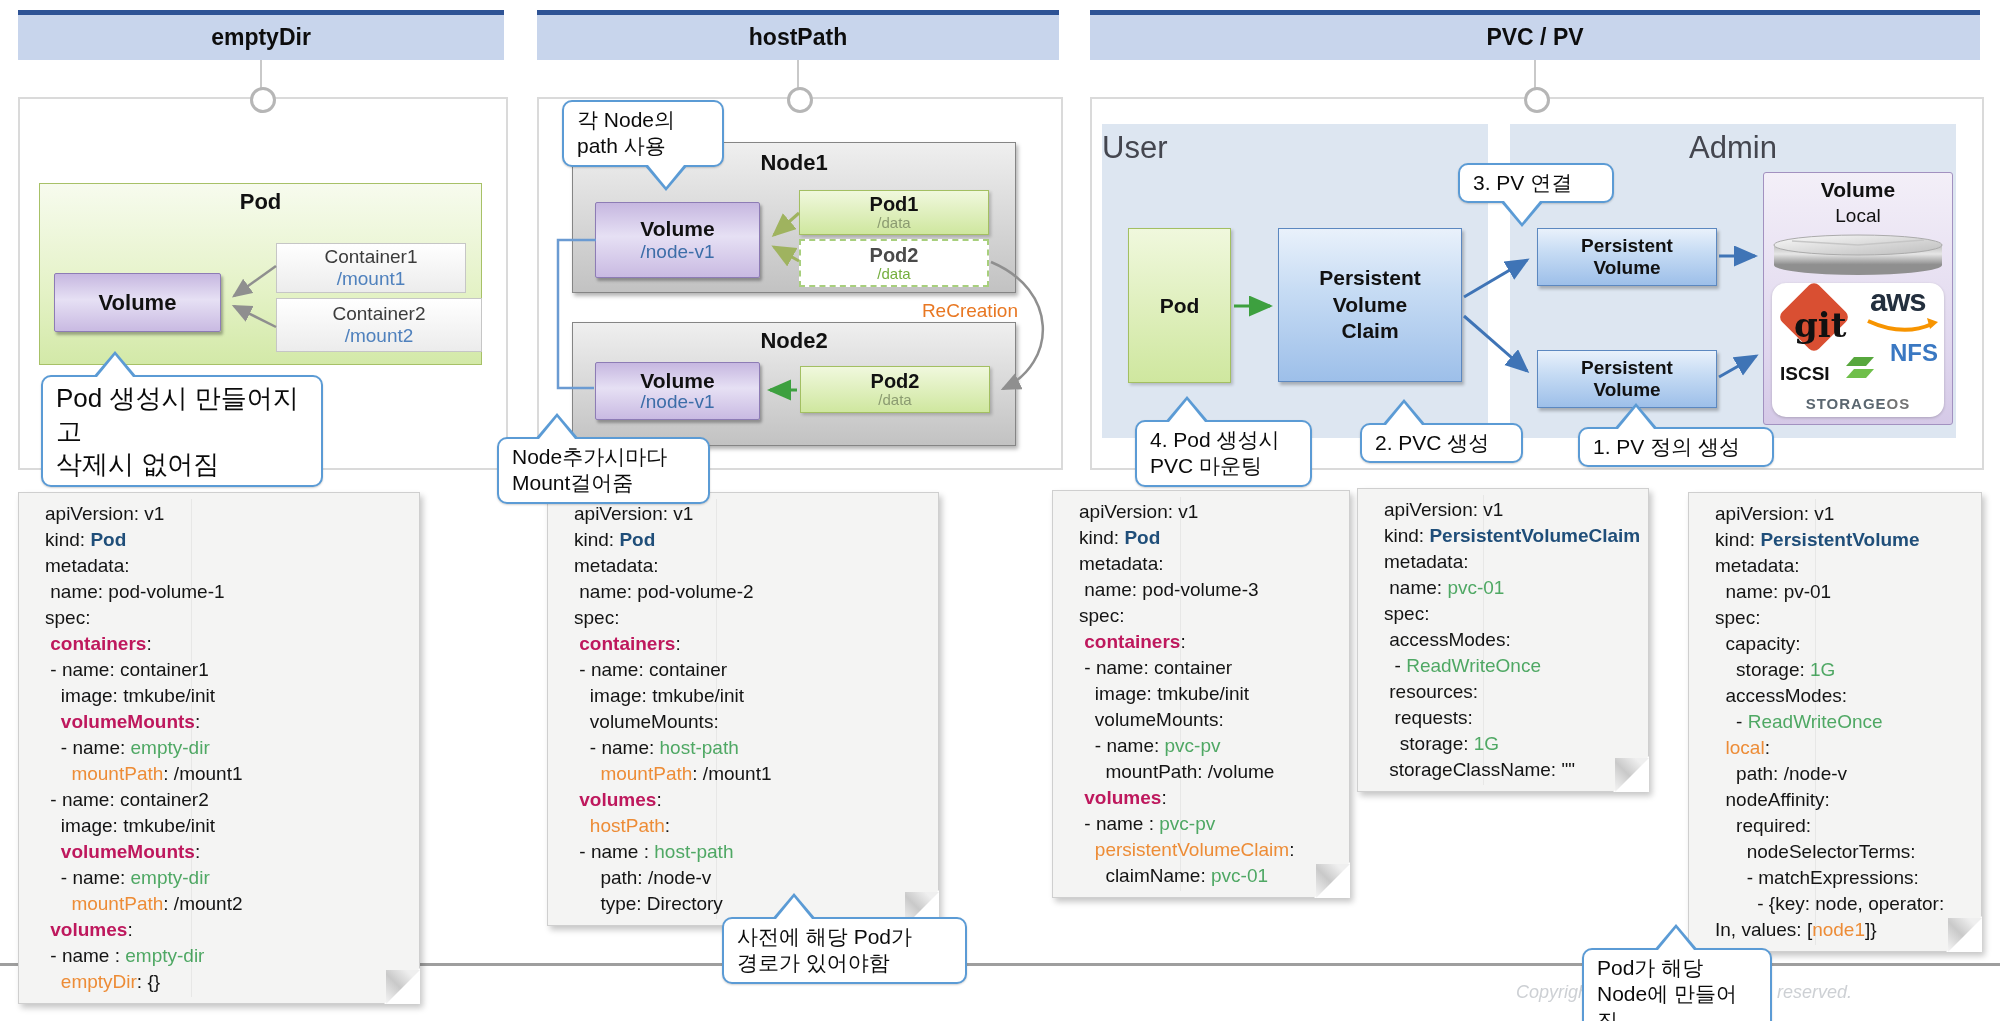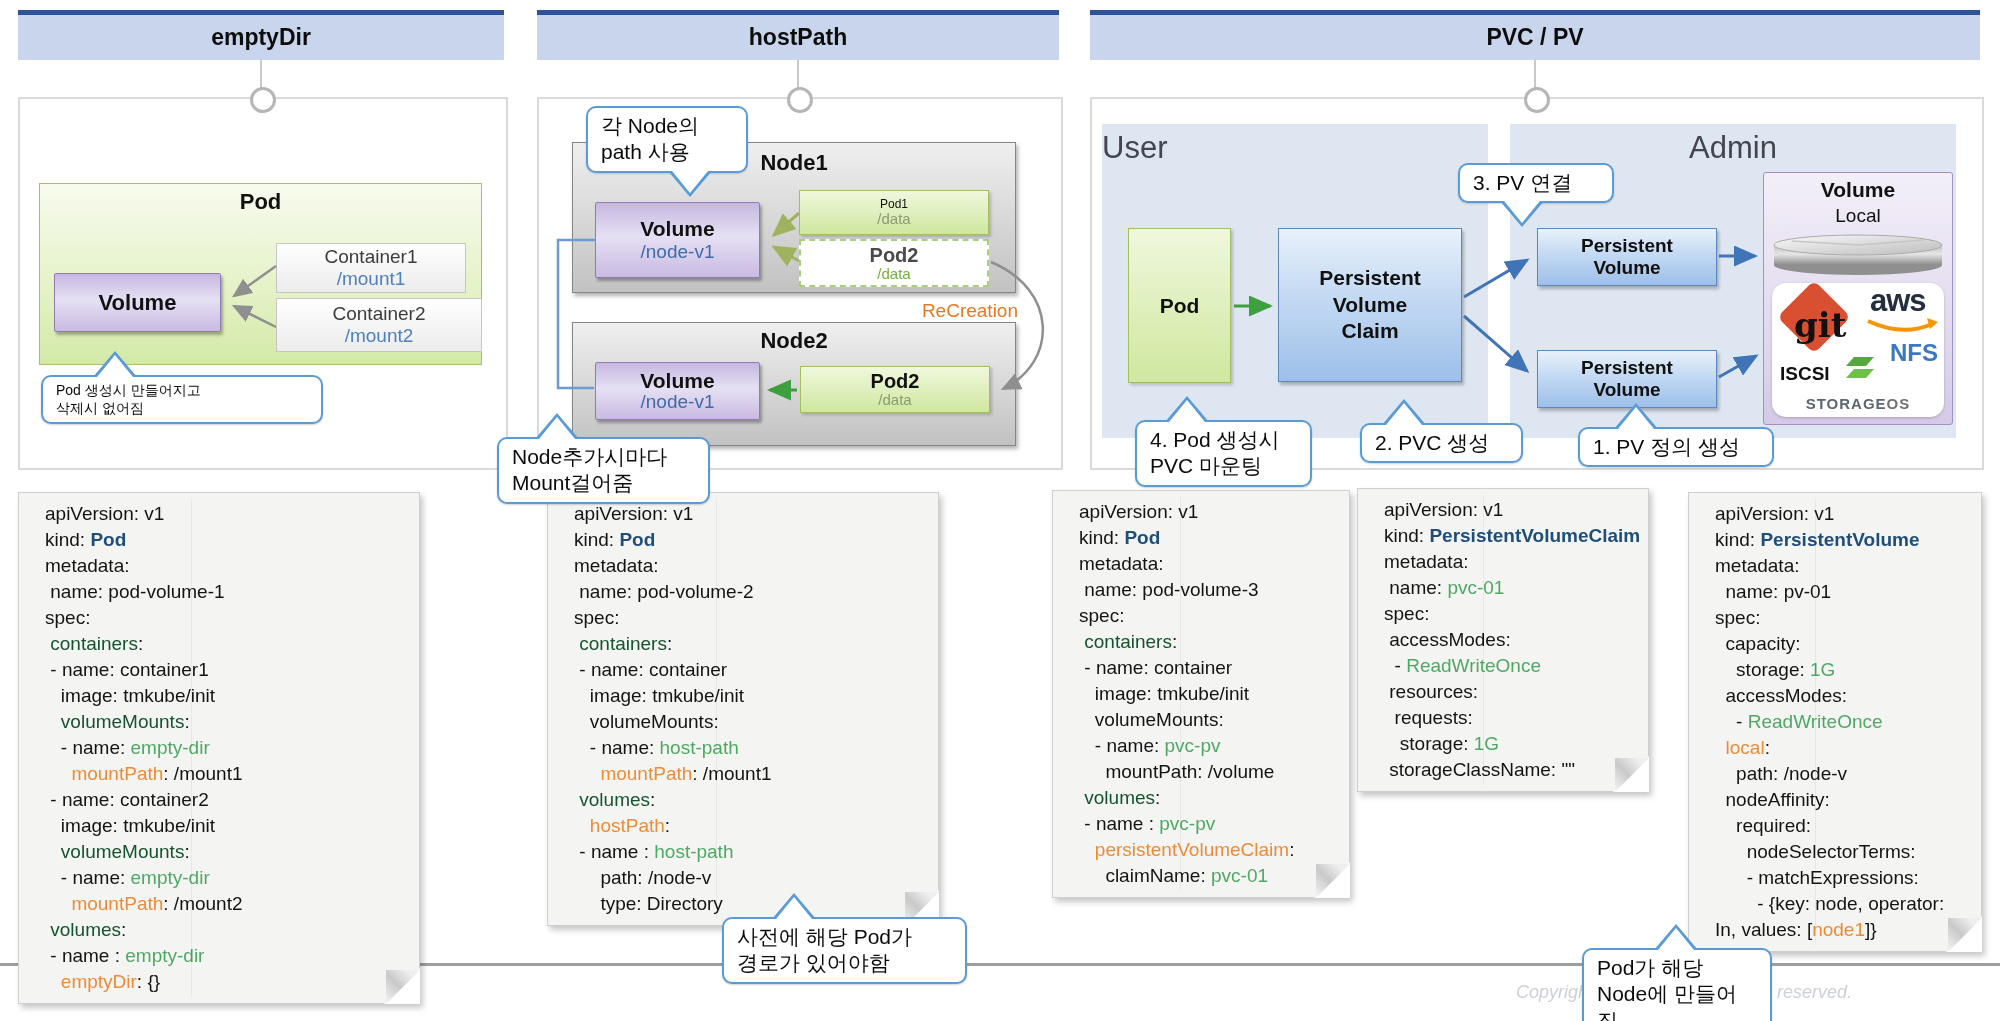--- a/index.html
+++ b/index.html
@@ -54,21 +54,21 @@
   .paper{position:absolute;background:#f4f4f3;border:1px solid #cfcfcf;box-shadow:3px 4px 6px rgba(0,0,0,.22);
          padding:8px 4px 8px 26px;font-size:19px;line-height:26px;color:#141414;z-index:3;box-sizing:border-box;}
   .paper .crease{position:absolute;top:6px;bottom:6px;left:43%;width:1px;background:rgba(0,0,0,.05);}
   .paper .fold-cut{position:absolute;right:-1px;bottom:-1px;width:36px;height:36px;background:#fff;
                    clip-path:polygon(100% 0,100% 100%,0 100%);}
   .paper .fold-flap{position:absolute;right:-1px;bottom:-1px;width:34px;height:34px;
                     background:linear-gradient(225deg,#efefef 20%,#c9c9c9 55%,#f6f6f6 100%);
                     clip-path:polygon(0 0,100% 0,0 100%);box-shadow:-1px -1px 2px rgba(0,0,0,.15);}
   .yl{white-space:pre;}
   .seg.p{color:#141414;}
-  .seg.b{font-weight:normal;color:#14532d;}
+  .seg.b{font-weight:bold;color:#be185d;}
   .seg.k{font-weight:bold;color:var(--yaml-kind-blue,#1f4e79);}
   .seg.g{color:var(--yaml-green,#4fa864);}
   .seg.o{color:var(--yaml-orange,#ed8c36);}
 
   
   .footer-line{position:absolute;left:0;top:963px;width:2000px;height:3px;background:#9e9e9e;z-index:0;}
   .copyright{position:absolute;top:982px;font-style:italic;font-size:18px;color:#cdd0d4;z-index:1;}
 
   
   .logos-box{position:absolute;background:#fff;border-radius:14px;box-shadow:0 1px 3px rgba(0,0,0,.2);z-index:2;}
@@ -118,52 +118,52 @@
     <span class="ttl-b">Volume</span>
   </div>
   <div class="abox whitebox ctr" style="left:276px;top:243px;width:190px;height:50px;">
     <span style="font-size:19px;color:#3c3c3c;">Container1</span>
     <span class="mount-blue">/mount1</span>
   </div>
   <div class="abox whitebox ctr" style="left:276px;top:298px;width:206px;height:54px;">
     <span style="font-size:19px;color:#3c3c3c;">Container2</span>
     <span class="mount-blue">/mount2</span>
   </div>
-  <div class="callout" style="left:41px;top:375px;width:252px;font-size:14px;">
+  <div class="callout" style="left:41px;top:375px;width:252px;font-size:26px;">
     <span class="ptr ptr-up" style="left:50px;"></span>
     <div>Pod 생성시 만들어지고</div>
     <div>삭제시 없어짐</div>
   </div>
 
   <div class="abox graynode" style="left:572px;top:142px;width:444px;height:151px;"></div>
   <div class="abox ttl-b" style="left:572px;top:150px;width:444px;text-align:center;">Node1</div>
   <div class="abox purple ctr" style="left:595px;top:202px;width:165px;height:76px;">
     <span class="ttl-b" style="font-size:21px;">Volume</span>
     <span class="path-blue">/node-v1</span>
   </div>
   <div class="abox green-sm ctr" style="left:799px;top:190px;width:190px;height:45px;line-height:1.05;">
-    <span style="font-weight:normal;font-size:12px;">Pod1</span>
+    <span style="font-weight:bold;font-size:20px;">Pod1</span>
     <span class="data-olive">/data</span>
   </div>
   <div class="abox ctr" style="left:799px;top:239px;width:190px;height:48px;line-height:1.05;background:#fff;border:2px dashed #a8cf7d;">
     <span style="font-weight:bold;font-size:20px;color:#4a4a4a;">Pod2</span>
     <span class="data-green">/data</span>
   </div>
   <div class="recreation" style="left:914px;top:300px;width:104px;text-align:right;">ReCreation</div>
   <div class="abox graynode" style="left:572px;top:322px;width:444px;height:124px;"></div>
   <div class="abox ttl-b" style="left:572px;top:328px;width:444px;text-align:center;">Node2</div>
   <div class="abox purple ctr" style="left:595px;top:362px;width:165px;height:58px;line-height:1.1;">
     <span class="ttl-b" style="font-size:21px;">Volume</span>
     <span class="path-blue">/node-v1</span>
   </div>
   <div class="abox green-sm ctr" style="left:800px;top:366px;width:190px;height:47px;line-height:1.05;">
     <span style="font-weight:bold;font-size:20px;">Pod2</span>
     <span class="data-olive">/data</span>
   </div>
-  <div class="callout" style="left:562px;top:106px;width:132px;margin-left:24px;">
+  <div class="callout" style="left:562px;top:100px;width:132px;">
     <span class="ptr ptr-down" style="left:80px;"></span>
     <div>각 Node의</div>
     <div>path 사용</div>
   </div>
   <div class="callout" style="left:497px;top:437px;width:183px;">
     <span class="ptr ptr-up" style="left:36px;"></span>
     <div>Node추가시마다</div>
     <div>Mount걸어줌</div>
   </div>
   <div class="callout" style="left:722px;top:917px;width:215px;">

